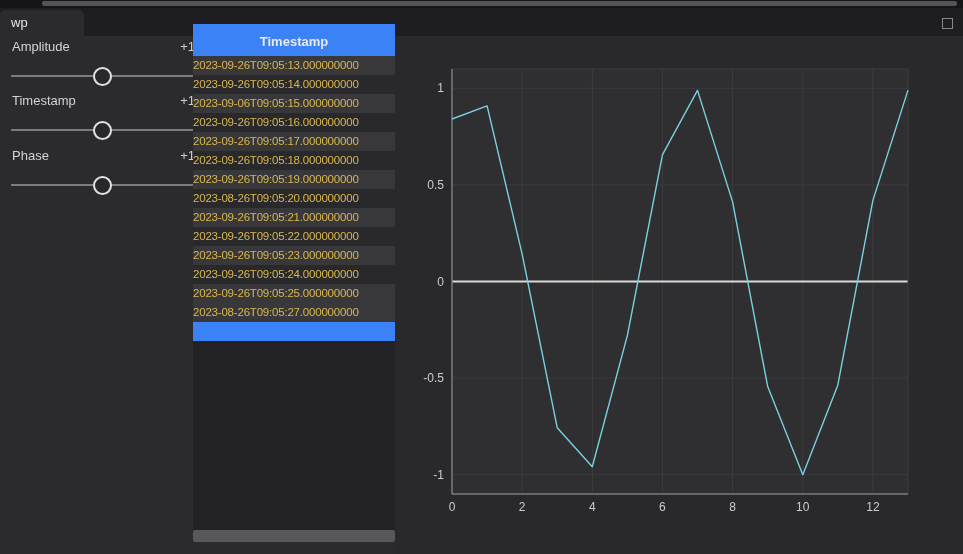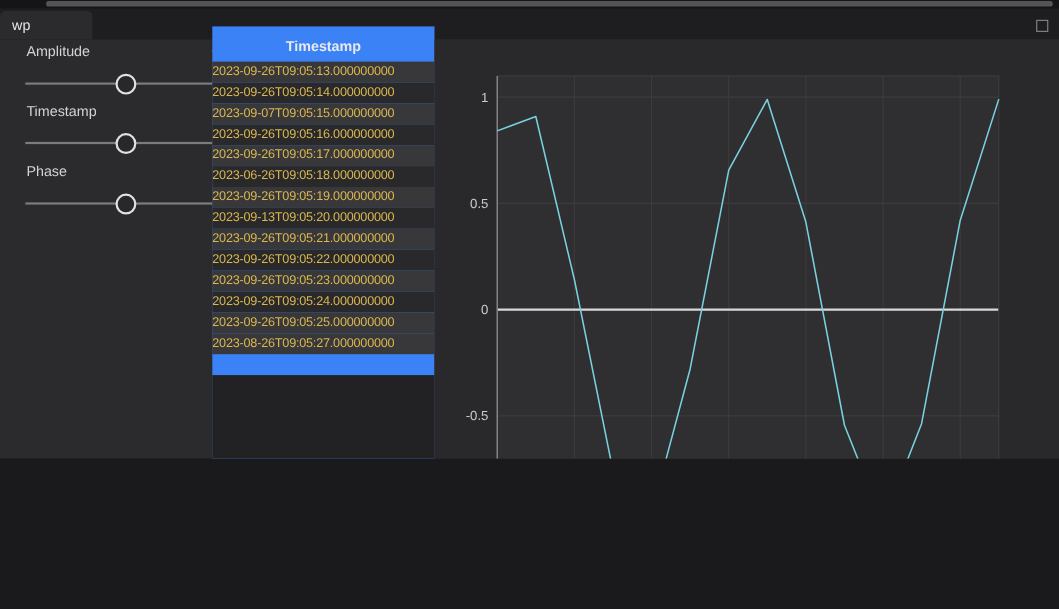--- a/index.html
+++ b/index.html
@@ -1,33 +1,33 @@
 <!DOCTYPE html>
 <html><head>
 <meta charset="utf-8">
 <style>
   html,body{margin:0;padding:0;background:#1a1a1c;}
   .app{
-    position:relative;width:963px;height:417px;overflow:hidden;
+    position:relative;width:963px;height:554px;overflow:hidden;
     background:#2b2b2d;
     font-family:"Liberation Sans", sans-serif;
     -webkit-font-smoothing:antialiased;
   }
   
   .titlebar{position:absolute;left:0;top:0;width:963px;height:8px;background:#151517;}
   .drag-strip{position:absolute;left:42px;top:1px;width:915px;height:5px;background:#545456;border-radius:2px;}
   
   .tabbar{position:absolute;left:0;top:8px;width:963px;height:28px;background:#1e1e20;}
   .tab{position:absolute;left:0;top:2px;width:84px;height:26px;background:#2b2b2d;
        border-radius:5px 5px 0 0;color:#e6e6e8;font-size:13px;line-height:26px;padding-left:11px;box-sizing:border-box;cursor:default;}
   .win-btn{position:absolute;left:940px;top:8px;width:14px;height:14px;display:flex;align-items:center;justify-content:center;}
   .sq-icon{display:block;width:11px;height:11px;border:1.5px solid #88888a;box-sizing:border-box;background:transparent;}
   
   .left-panel{position:absolute;left:0;top:36px;width:193px;height:518px;}
-  .ctl-group{position:absolute;left:16px;width:193px;height:54px;}
+  .ctl-group{position:absolute;left:4px;width:193px;height:54px;}
   .ctl-row{position:absolute;left:8px;right:2px;top:3px;display:flex;justify-content:space-between;align-items:center;}
   .ctl-label{color:#d4d4d6;font-size:13px;}
   .ctl-value{color:#cfcfd1;font-size:13px;}
   .slider{position:absolute;left:7px;right:3px;top:30px;height:20px;}
   .track{position:absolute;left:0;right:0;top:9px;height:1.5px;background:#7c7c7e;}
   .handle{position:absolute;left:50%;margin-left:-9.5px;top:0.5px;width:19px;height:19px;border-radius:50%;
           background:#28282a;border:2.5px solid #e2e2e4;box-sizing:border-box;}
   
   .table-panel{position:absolute;left:193px;top:24px;width:202px;height:518px;background:#3b82f6;}
   .thead{height:32px;color:#e9e9eb;font-size:13px;font-weight:bold;text-align:center;line-height:36px;}
@@ -97,26 +97,26 @@
 
   </div>
 
   <div class="table-panel">
     <div class="thead">
       <span>Timestamp</span>
     </div>
     <div class="tbody">
         <div class="trow even"><span>2023-09-26T09:05:13.000000000</span></div>
         <div class="trow odd"><span>2023-09-26T09:05:14.000000000</span></div>
-        <div class="trow even"><span>2023-09-07T09:05:15.000000000</span></div>
+        <div class="trow even"><span>2023-09-06T09:05:15.000000000</span></div>
         <div class="trow odd"><span>2023-09-26T09:05:16.000000000</span></div>
         <div class="trow even"><span>2023-09-26T09:05:17.000000000</span></div>
-        <div class="trow odd"><span>2023-06-26T09:05:18.000000000</span></div>
+        <div class="trow odd"><span>2023-09-26T09:05:18.000000000</span></div>
         <div class="trow even"><span>2023-09-26T09:05:19.000000000</span></div>
-        <div class="trow odd"><span>2023-09-13T09:05:20.000000000</span></div>
+        <div class="trow odd"><span>2023-08-26T09:05:20.000000000</span></div>
         <div class="trow even"><span>2023-09-26T09:05:21.000000000</span></div>
         <div class="trow odd"><span>2023-09-26T09:05:22.000000000</span></div>
         <div class="trow even"><span>2023-09-26T09:05:23.000000000</span></div>
         <div class="trow odd"><span>2023-09-26T09:05:24.000000000</span></div>
         <div class="trow even"><span>2023-09-26T09:05:25.000000000</span></div>
         <div class="trow even"><span>2023-08-26T09:05:27.000000000</span></div>
       </div>
     <div class="table-filler"></div>
     <div class="hscrollbar">
       <div class="hthumb"></div>

